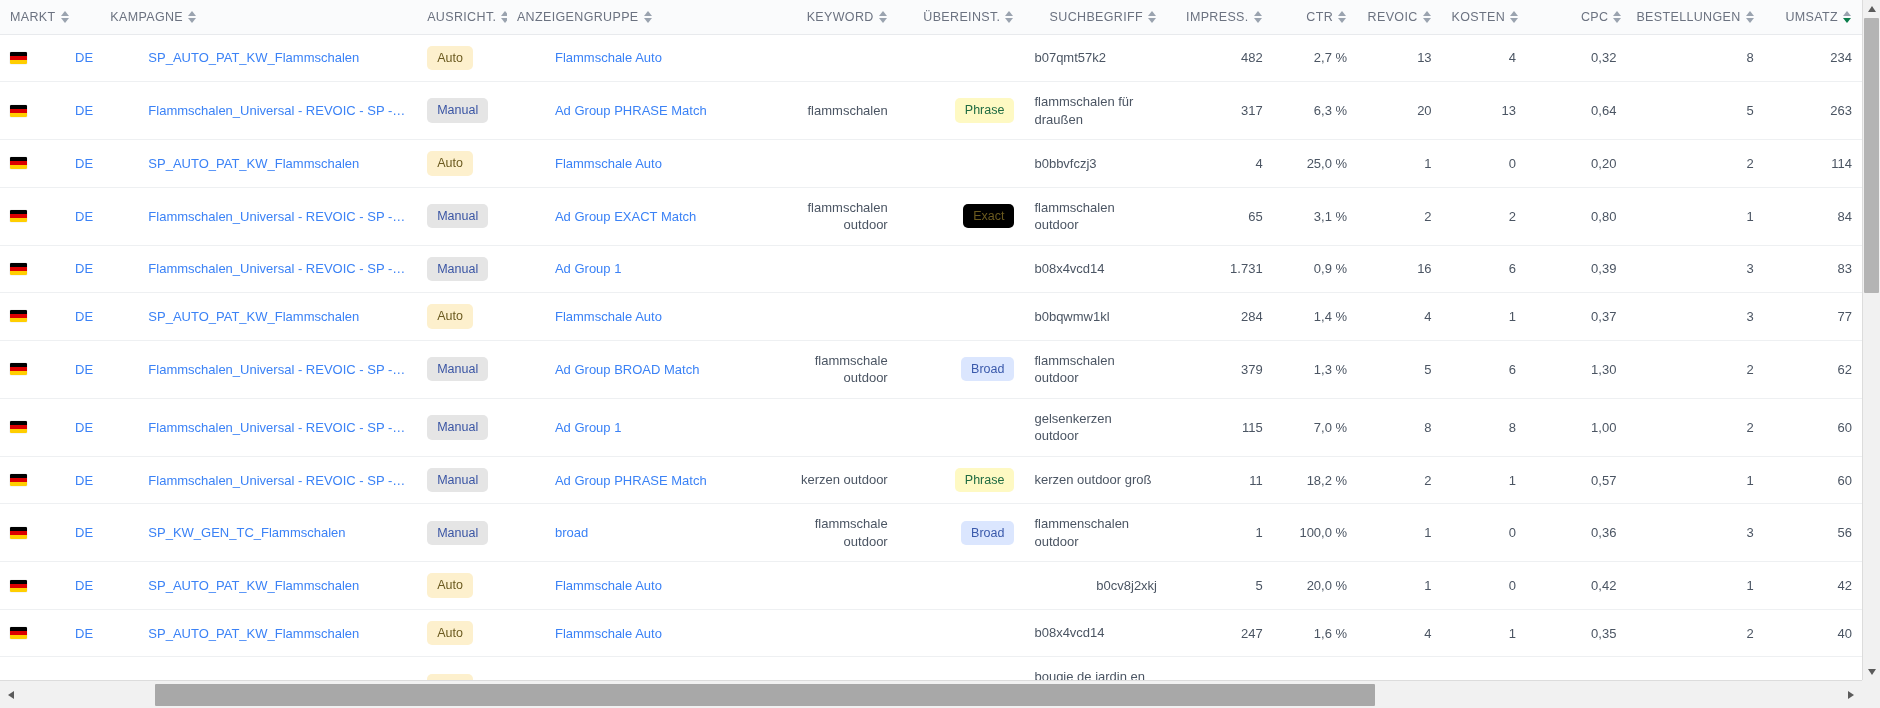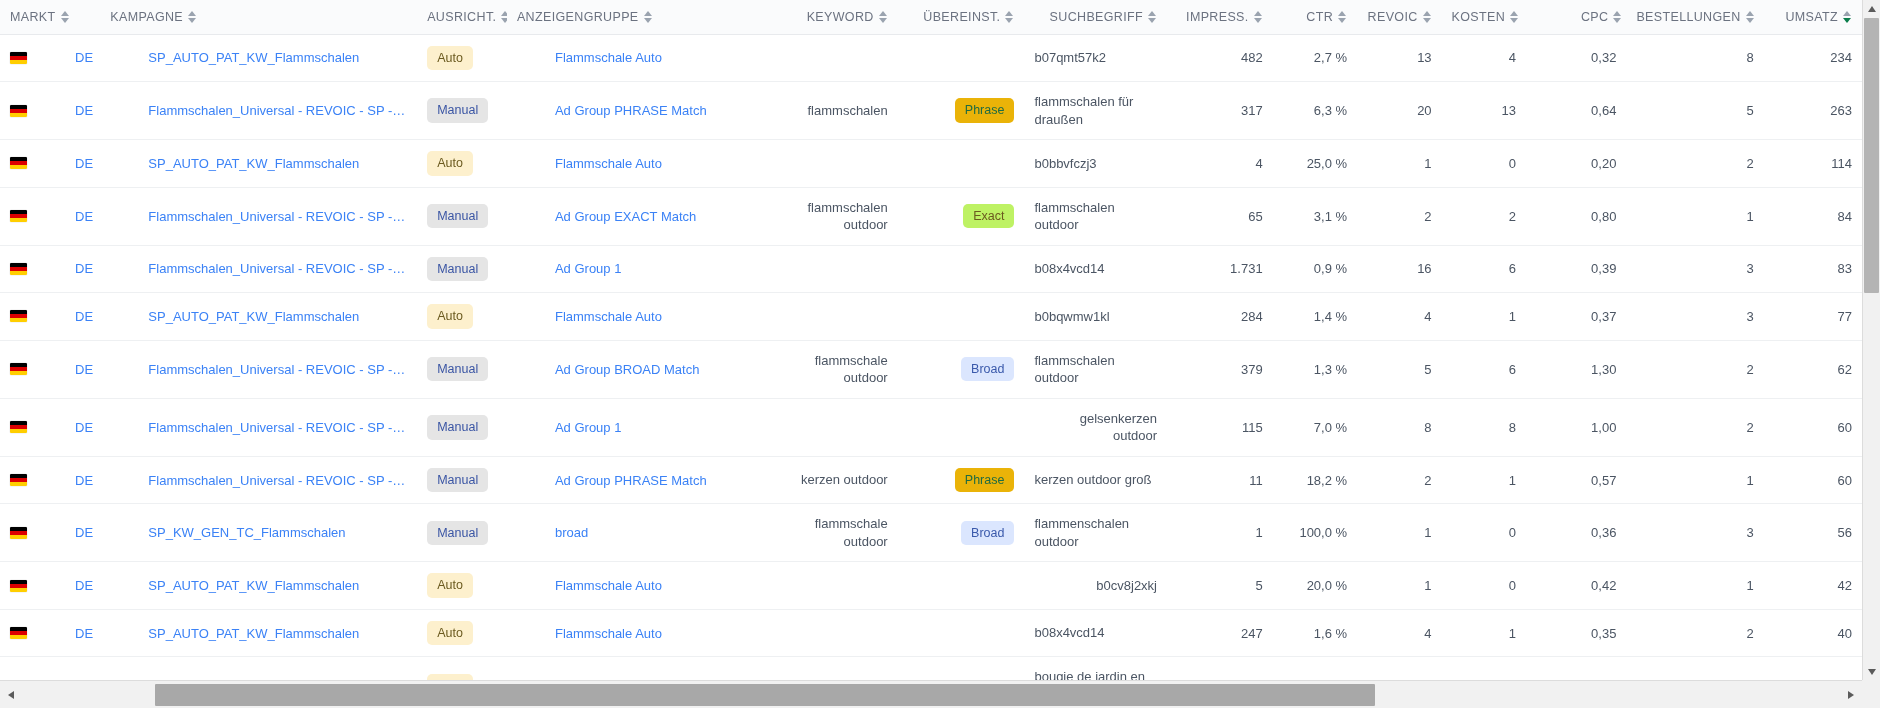--- a/index.html
+++ b/index.html
@@ -139,22 +139,22 @@
   .badge {
     display: inline-block;
     font-size: 12.5px;
     line-height: 1;
     padding: 6px 10px;
     border-radius: 5px;
     white-space: nowrap;
   }
   .badge-auto   { background: #fdf0cd; color: #6b5a1f; }
   .badge-manual { background: #e5e5e5; color: #3a55a4; }
-  .badge-phrase { background: #eab308; color: #1f6b42; }
-  .badge-exact  { background: #bef264; color: #6b5a1f; }
+  .badge-phrase { background: #fef9c3; color: #1f6b42; }
+  .badge-exact  { background: #000000; color: #6b5a1f; }
   .badge-broad  { background: #dbe6fe; color: #3a59ab; }
 
   .wrap2 { line-height: 1.35; }
 
   
   .vscroll {
     position: absolute;
     right: 0; top: 0;
     width: 18px;
     height: 680px;
@@ -526,21 +526,21 @@
             </td>
             <td class="left">
               <a class="link truncate">Flammschalen_Universal - REVOIC - SP - Branded Pat - h...</a>
             </td>
             <td class="left"><span class="badge badge-manual">Manual</span></td>
             <td class="left">
               <a class="link truncate">Ad Group 1</a>
             </td>
             <td class="num" style="white-space: normal;"><span class="wrap2"></span></td>
             <td class="num"><span></span></td>
-            <td class="num" style="white-space: normal; text-align: right;"><span class="wrap2">gelsenkerzen outdoor</span></td>
+            <td class="num" style="white-space: normal; text-align: left;"><span class="wrap2">gelsenkerzen outdoor</span></td>
             <td class="num"><span>115</span></td>
             <td class="num"><span>7,0 %</span></td>
             <td class="num"><span>8</span></td>
             <td class="num"><span>8</span></td>
             <td class="num"><span>1,00</span></td>
             <td class="num"><span>2</span></td>
             <td class="num"><span>60</span></td>
           </tr>
           <tr>
             <td class="left">

